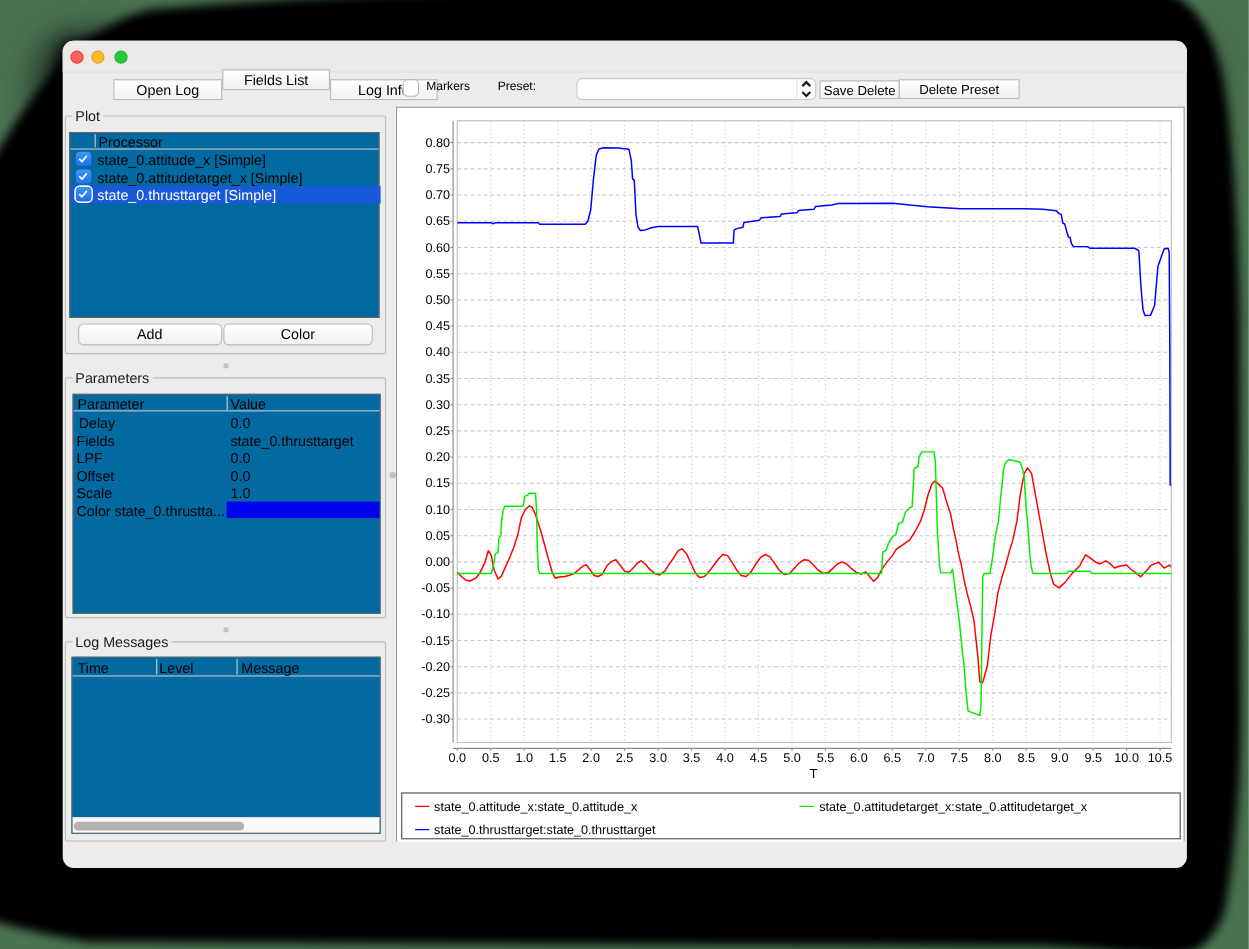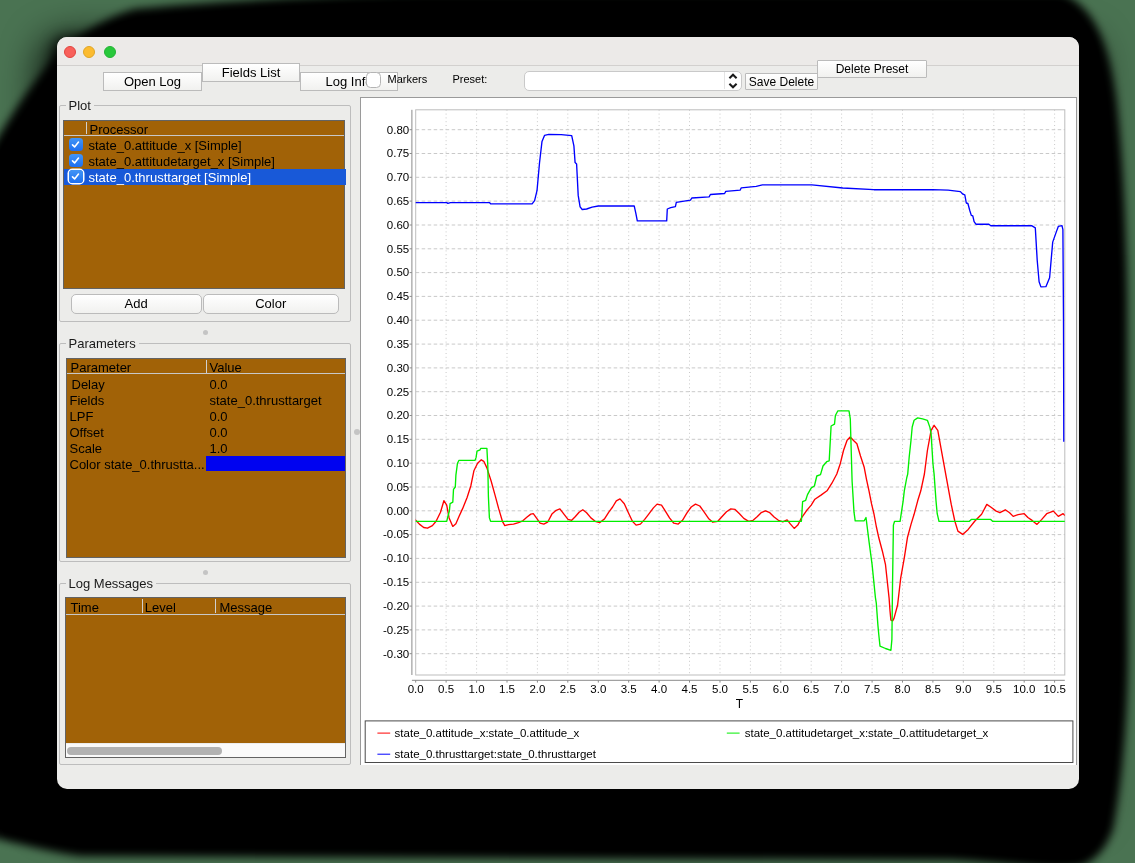--- a/index.html
+++ b/index.html
@@ -5,21 +5,21 @@
 body { position:relative; font-family:"Liberation Sans", sans-serif; }
 #shadow { position:absolute; left:0; top:0; }
 #win { position:absolute; left:57px; top:37px; width:1022px; height:752px; background:#ececea; border-radius:10px; box-shadow:0 18px 38px 16px rgba(0,0,0,0.97), 0 4px 14px 4px rgba(0,0,0,0.9); }
 #titlebar { position:absolute; left:0; top:0; width:100%; height:29px; background:#eceae8; border-bottom:1px solid #d2d0ce; border-radius:10px 10px 0 0; }
 .tl { position:absolute; top:8.6px; width:12px; height:12px; border-radius:50%; }
 #title { position:absolute; width:100%; text-align:center; top:6.5px; font-size:14px; font-weight:bold; color:#242424; letter-spacing:0.18px; padding-left:7px; }
 .btn { position:absolute; background:linear-gradient(#ffffff,#f1f1ef); border:1px solid #bbb; font-size:13px; color:#000; text-align:center; }
 .seg { height:19px; border-radius:0;margin-left:44px; }
 .grp { position:absolute; border:1px solid #bdbdbd; border-radius:2px; }
 .grplab { position:absolute; top:-8px; left:6px; background:#ececea; padding:0 3px; font-size:13px; color:#1a1a1a; }
-.whitebox { position:absolute; background:#a16207; border:1px solid #636363; }
+.whitebox { position:absolute; background:#0369a1; border:1px solid #636363; }
 .hdrline { border-bottom:1px solid #c8c8c8; }
 .cb { position:absolute; width:13.5px; height:13.5px; border-radius:3.5px; background:linear-gradient(#4295f5,#1d6ff1); }
 .rowtxt { position:absolute; font-size:13px; color:#000; white-space:nowrap; }
 #selrow { position:absolute; background:#1859d8; }
 .t13 { font-size:11px; color:#000; position:absolute; white-space:nowrap; }
 .dot { position:absolute; width:5px; height:5px; border-radius:50%; background:#c4c4c4; }
 </style></head><body>
 <svg id="shadow" width="1135" height="863" viewBox="0 0 1135 863">
 <filter id="b" x="-5%" y="-5%" width="110%" height="110%">
       <feGaussianBlur stdDeviation="4.5"></feGaussianBlur>
@@ -38,21 +38,21 @@
   <div class="btn seg" style="left:199px;top:34.5px;width:98px;line-height:17px">Log Info</div>
   <div style="position:absolute;left:308.5px;top:35px;width:15.5px;height:15.5px;background:#fff;border:1px solid #b4b4b4;border-radius:4.5px"></div>
   <div class="t13" style="left:330.5px;top:36px">Markers</div>
   <div class="t13" style="left:395.5px;top:36px">Preset:</div>
   <div style="position:absolute;left:467px;top:33.5px;width:217.5px;height:20.5px;background:#fff;border:1px solid #c9c9c9;border-radius:5px"></div>
   <div style="position:absolute;left:667px;top:35px;width:1px;height:17px;background:#e4e4e4"></div>
   <div style="position:absolute;left:671px;top:36px;"><svg viewBox="0 0 10 16" width="10" height="16">
         <path d="M1.4 5.3 L5 1.7 L8.6 5.3 M1.4 10.7 L5 14.3 L8.6 10.7" fill="none" stroke="#1a1a1a" stroke-width="2" stroke-linejoin="miter"></path>
       </svg></div>
   <div class="btn" style="left:688px;top:35.5px;width:73px;height:17.5px;line-height:16px;font-size:12px;border-radius:1px;white-space:nowrap">Save Delete</div>
-  <div class="btn" style="left:760px;top:23px;width:110px;height:17.5px;line-height:16px;font-size:12px;border-radius:1px;white-space:nowrap">Delete Preset</div>
+  <div class="btn" style="left:760px;top:35px;width:110px;height:17.5px;line-height:16px;font-size:12px;border-radius:1px;white-space:nowrap">Delete Preset</div>
 
   <div class="grp" style="left:1.5px;top:67.5px;width:292px;height:217.5px">
     <div class="grplab">Plot</div>
   </div>
   <div class="whitebox" style="left:6px;top:83px;width:282px;height:169px">
     <div style="position:absolute;left:0;top:0;width:100%;height:14.5px" class="hdrline"></div>
     <div style="position:absolute;left:21.5px;top:1px;width:1px;height:12px;background:#d0d0d0"></div>
     <div class="rowtxt" style="left:25.5px;top:1px">Processor</div>
     <div id="selrow" style="left:0px;top:47.5px;width:282px;height:16px"></div>
     <div class="cb" style="left:5px;top:16.5px">

